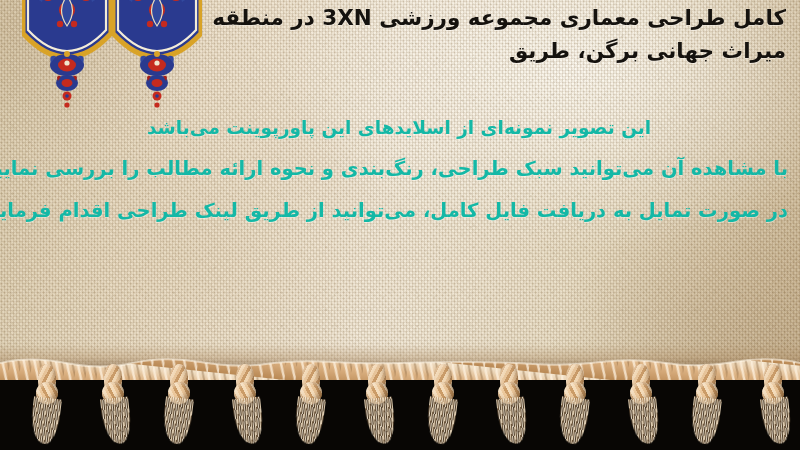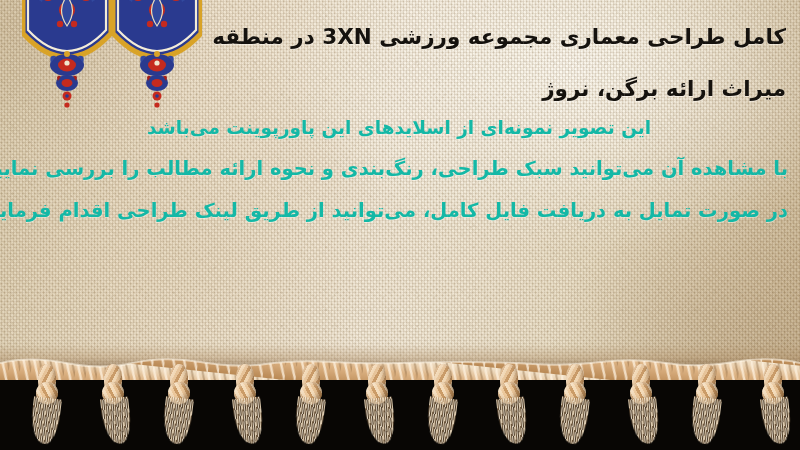--- a/index.html
+++ b/index.html
@@ -170,21 +170,21 @@
     width: 590px;
     text-align: right;
     direction: rtl;
     color: #15120e;
     font-size: 21.5px;
     line-height: 1.52;
     font-weight: 700;
     letter-spacing: 0;
     text-shadow: 0 1px 0 rgba(255,252,245,.5);
   }
-  .title-line { display: block; white-space: nowrap; margin-top: 19px; }
+  .title-line { display: block; white-space: nowrap; }
 
   .body-block {
     position: absolute;
     right: 12px;
     top: 108px;
     width: 778px;
     text-align: center;
     direction: rtl;
     color: #14b8a6;
     font-size: 19px;
@@ -400,21 +400,21 @@
       <path d="M58 115 Q61 109 55 110 Z" fill="#a3201a"></path>
 
       <circle cx="49" cy="130" r="4.5" fill="#c52a1e"></circle>
       <circle cx="49" cy="130" r="1.8" fill="#2a3a8f"></circle>
       <circle cx="49" cy="139" r="2.6" fill="#c52a1e"></circle>
     </g>
   </svg>
 
   <div class="title-block">
     <span class="title-line">کامل طراحی معماری مجموعه ورزشی 3XN در منطقه</span>
-    <span class="title-line">میراث ارائه برگن، نروژ</span>
+    <span class="title-line">میراث جهانی برگن، طریق</span>
   </div>
 
   <div class="body-block">
     <span class="body-line l1">این تصویر نمونه‌ای از اسلایدهای این پاورپوینت می‌باشد</span>
     <span class="body-line l2">با مشاهده آن می‌توانید سبک طراحی، رنگ‌بندی و نحوه ارائه مطالب را بررسی نمایید</span>
     <span class="body-line l3">در صورت تمایل به دریافت فایل کامل، می‌توانید از طریق لینک طراحی اقدام فرمایید</span>
   </div>
 
 </div>
 

